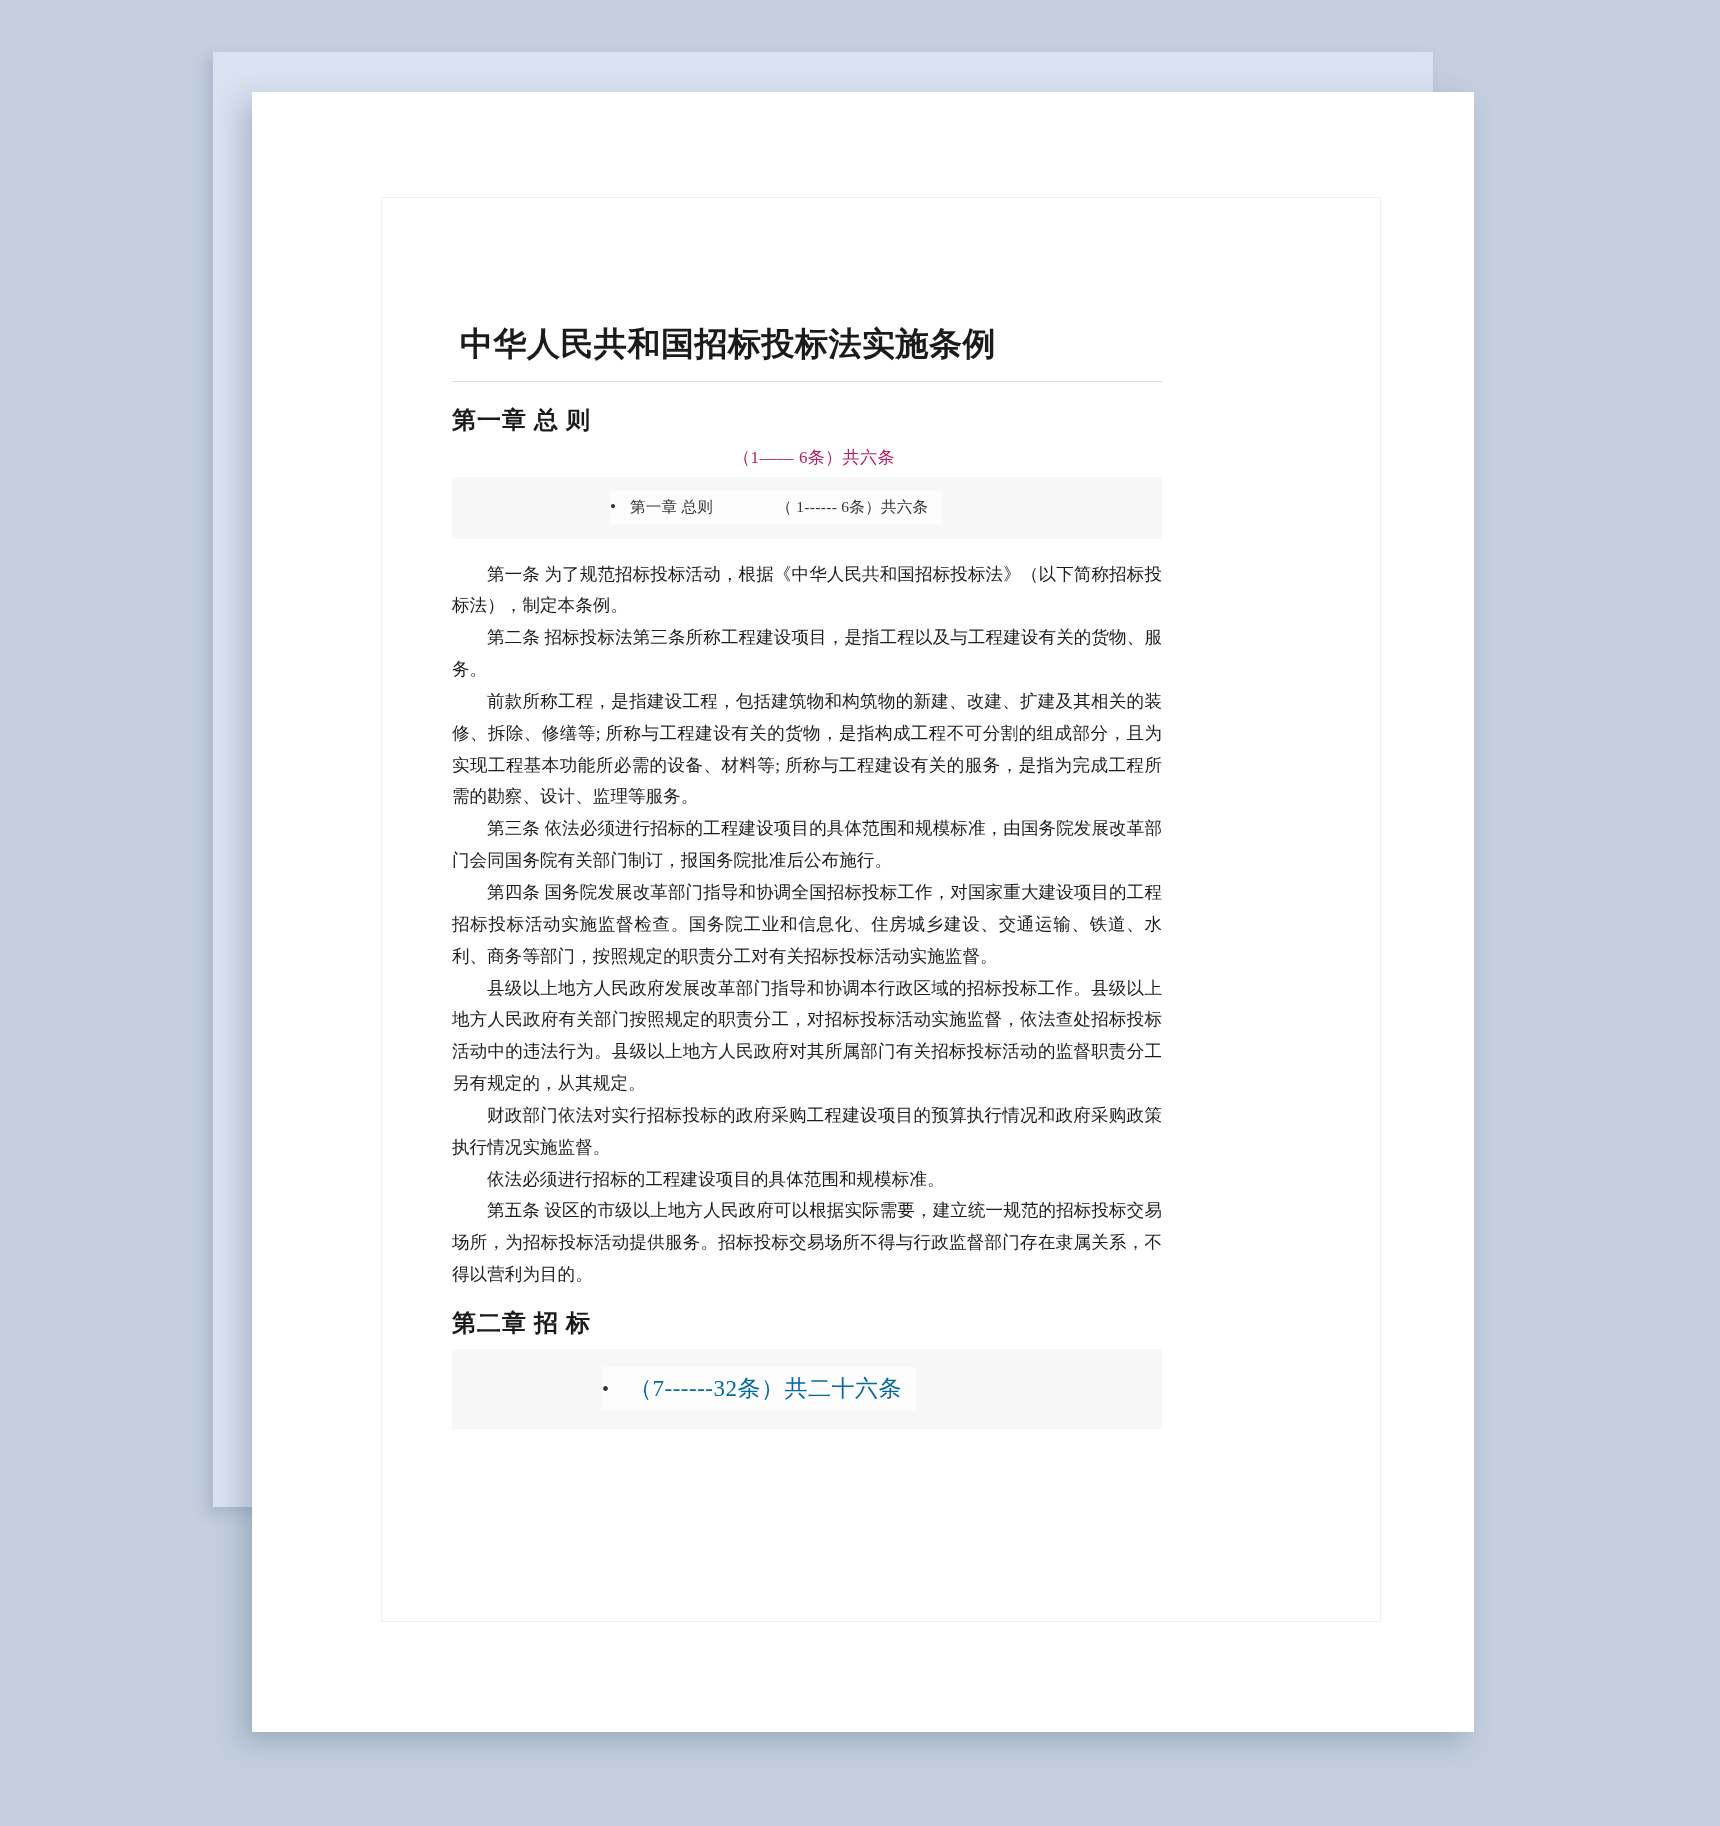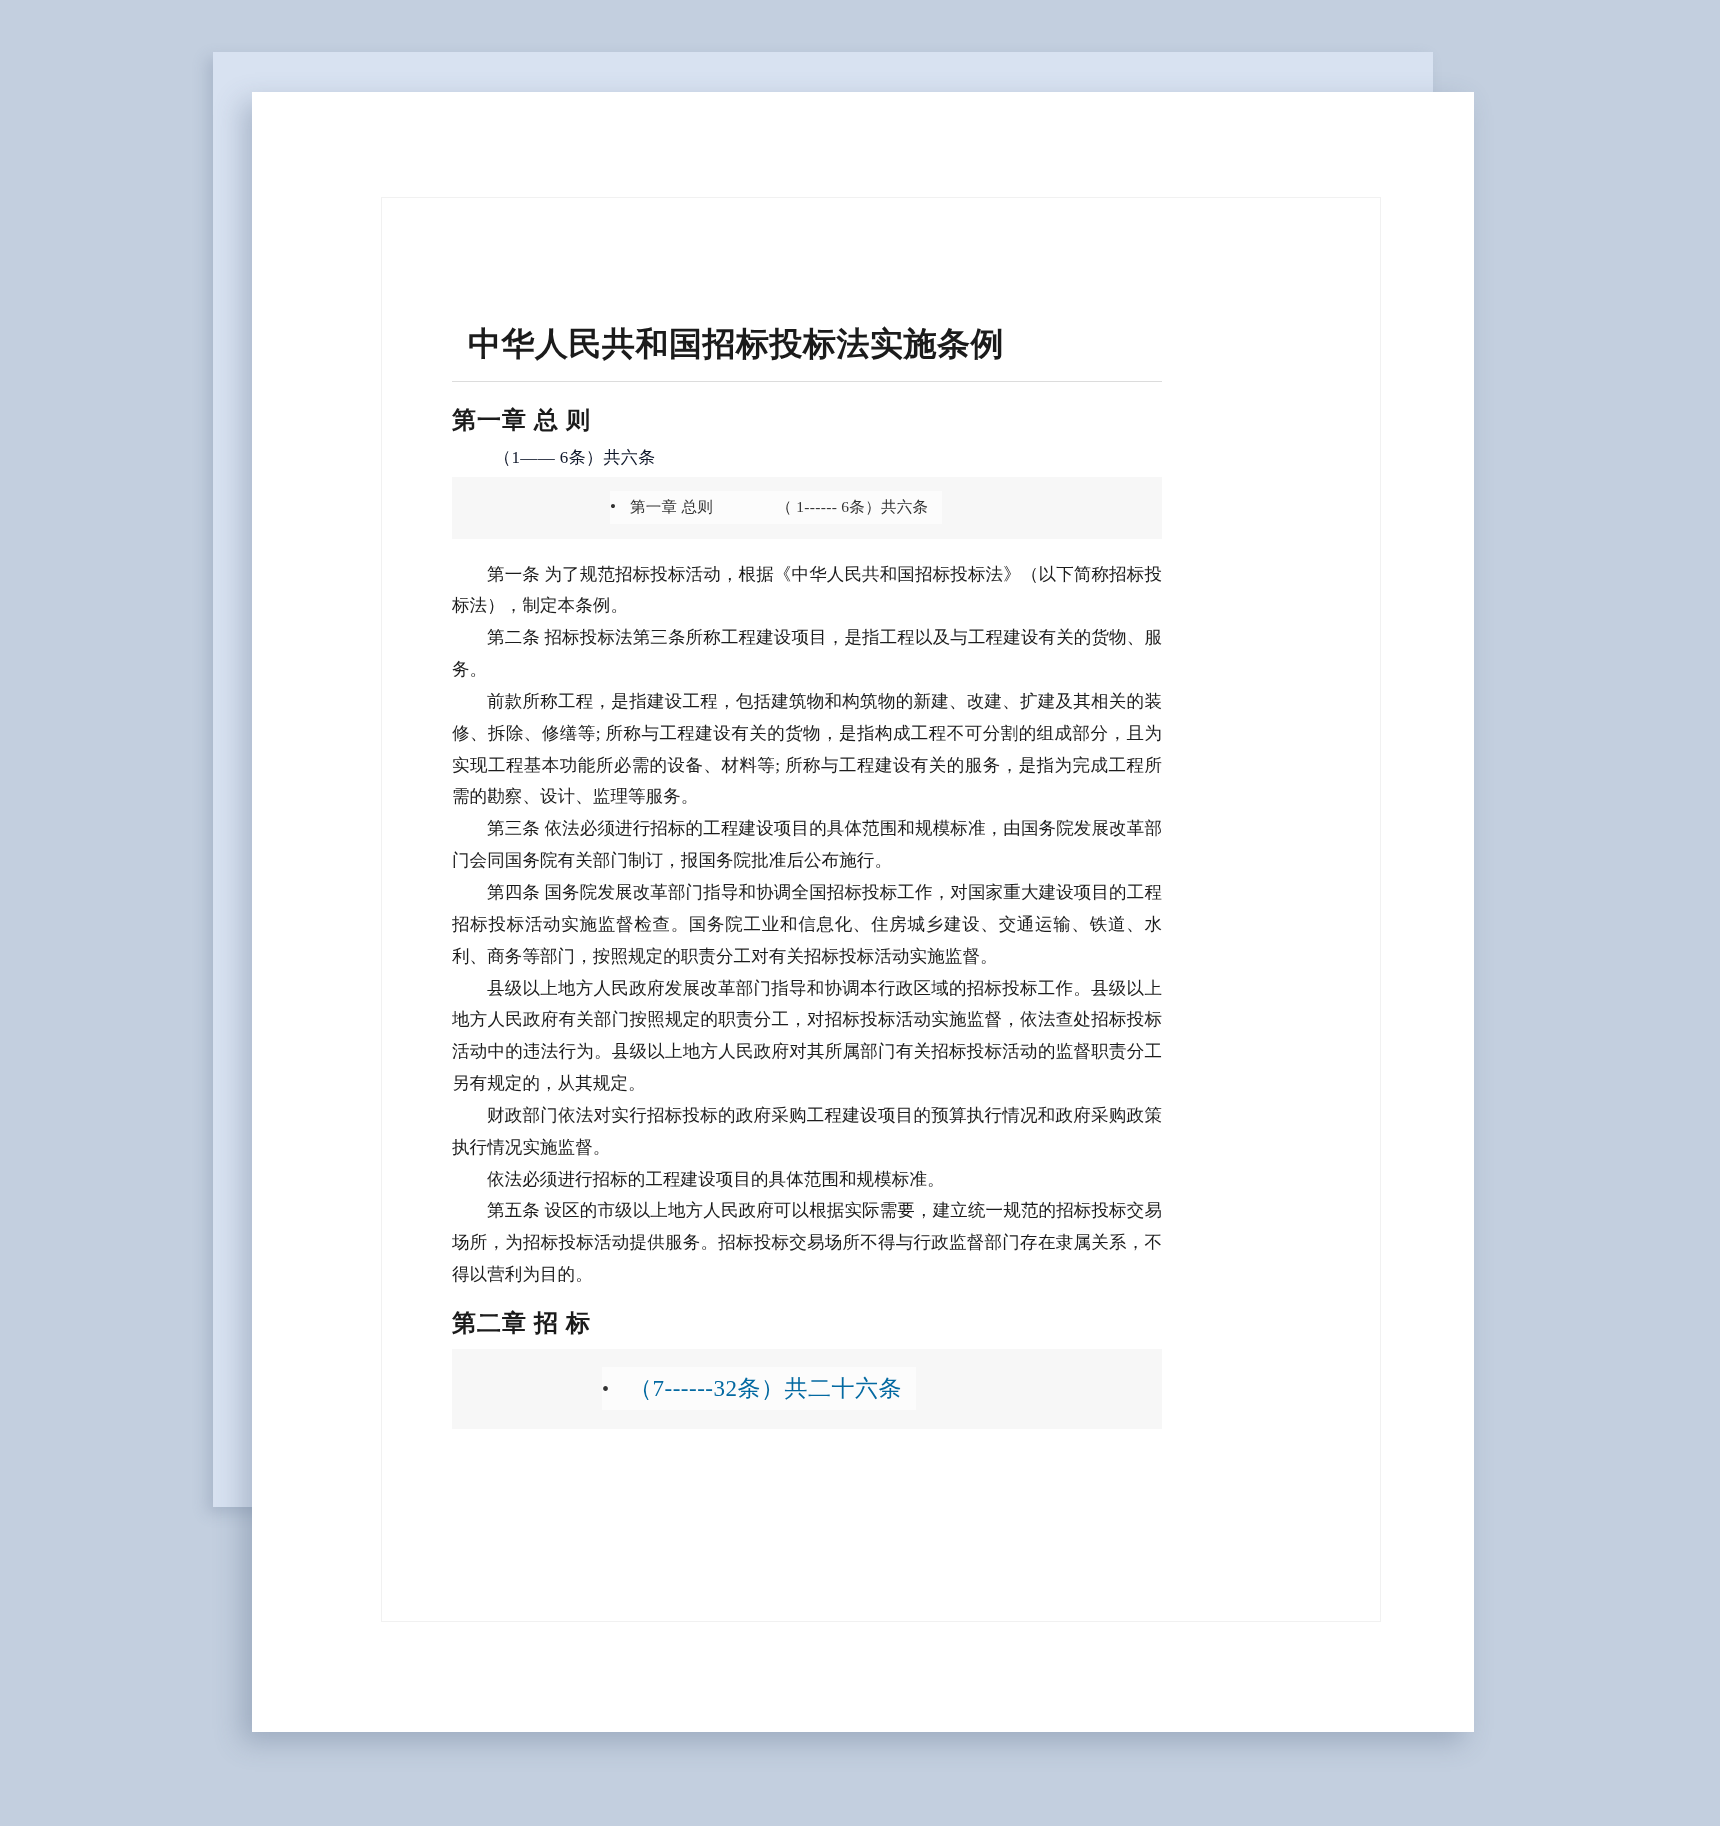--- a/index.html
+++ b/index.html
@@ -55,43 +55,44 @@
     width: 710px;
   }
 
   
   .doc-title {
     font-size: 33px;
     font-weight: 700;
     color: #1b1b1b;
     letter-spacing: 0.5px;
     line-height: 1.35;
-    margin: 0 0 14px 16px;
+    margin: 0 0 14px 8px;
     font-family: "Liberation Serif", "DejaVu Serif", serif;
   }
   .title-rule {
     height: 1px;
     background: #dcdcdc;
     margin: 0 0 22px 0;
   }
 
   
   .chapter-heading {
     font-size: 24px;
     font-weight: 700;
     color: #1b1b1b;
     margin: 0 0 10px 0;
     letter-spacing: 1px;
   }
 
   .chapter-note {
     font-size: 17px;
-    color: #0f172a;
-    margin: 0 0 8px 42px;
+    color: #be185d;
+    margin: 0 0 8px 14px;
     letter-spacing: 0.4px;
+    text-align: center;
   }
 
   
   .callout {
     background: #f7f7f7;
     width: 100%;
     box-sizing: border-box;
     padding: 14px 0;
     margin: 0 0 20px 0;
     min-height: 62px;

